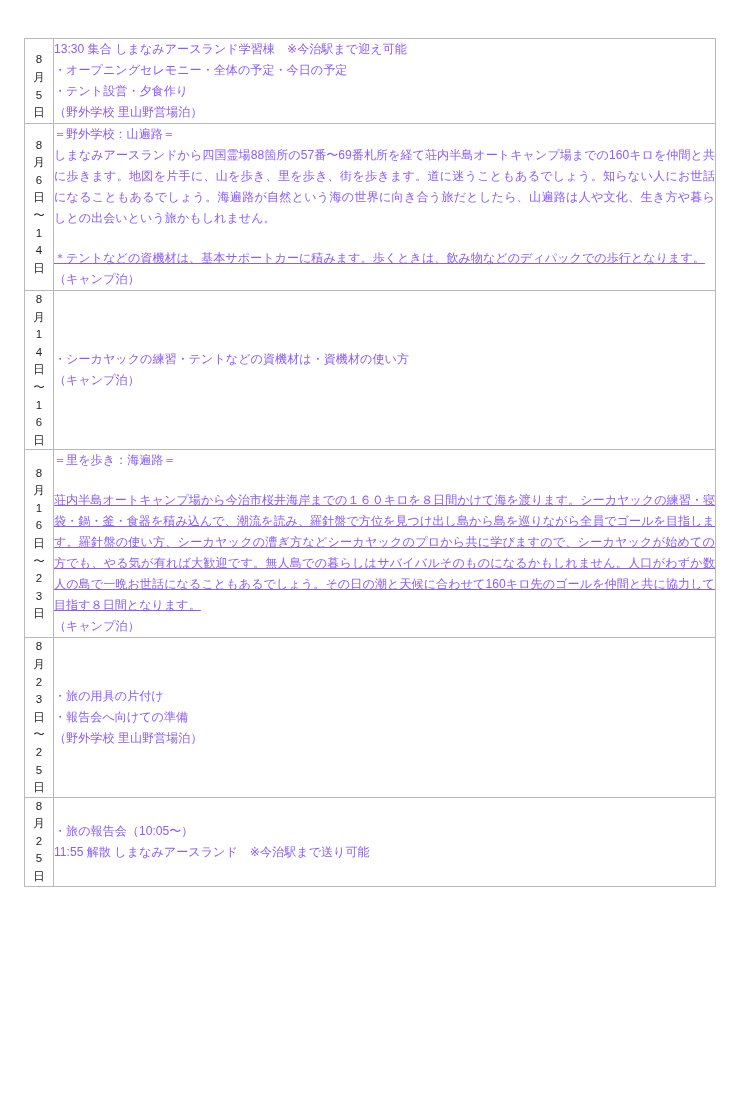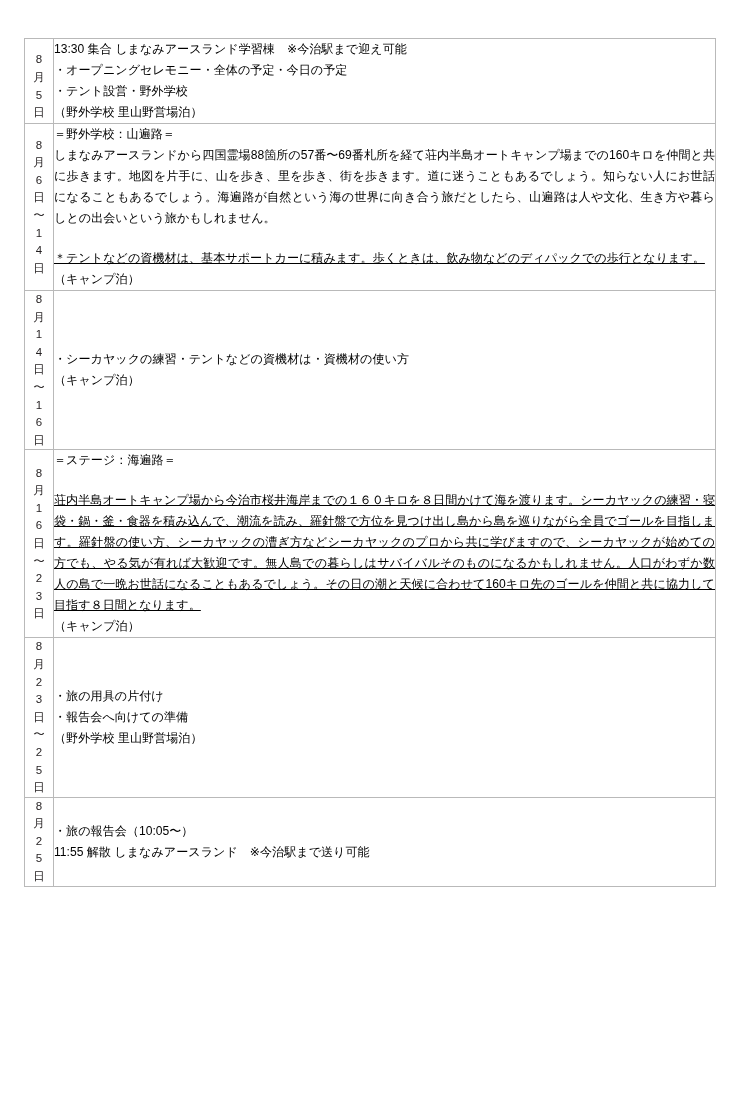--- a/index.html
+++ b/index.html
@@ -37,21 +37,21 @@
     color: #231f20;
     vertical-align: top;
   }
   td.date-cell .d-char {
     display: block;
   }
   td.body-cell {
     padding: 10px 12px 10px 11px;
     font-size: 12.1px;
     line-height: 21px;
-    color: #000000;
+    color: #8b5cf6;
     text-align: justify;
     vertical-align: middle;
   }
   td.body-cell p {
     margin: 0;
   }
   td.body-cell p.gap {
     margin-top: 19px;
     text-decoration: underline;
   }
@@ -69,21 +69,21 @@
       <tr class="row-r1">
         <td class="date-cell">
             <span class="d-char">8</span>
             <span class="d-char">月</span>
             <span class="d-char">5</span>
             <span class="d-char">日</span>
           </td>
         <td class="body-cell">
             <p>13:30 集合 しまなみアースランド学習棟　※今治駅まで迎え可能</p>
             <p>・オープニングセレモニー・全体の予定・今日の予定</p>
-            <p>・テント設営・野外学校</p>
+            <p>・テント設営・夕食作り</p>
             <p>（野外学校 里山野営場泊）</p>
           </td>
       </tr>
       <tr class="row-r2">
         <td class="date-cell">
             <span class="d-char">8</span>
             <span class="d-char">月</span>
             <span class="d-char">6</span>
             <span class="d-char">日</span>
             <span class="d-char">〜</span>
@@ -121,21 +121,21 @@
             <span class="d-char">月</span>
             <span class="d-char">1</span>
             <span class="d-char">6</span>
             <span class="d-char">日</span>
             <span class="d-char">〜</span>
             <span class="d-char">2</span>
             <span class="d-char">3</span>
             <span class="d-char">日</span>
           </td>
         <td class="body-cell">
-            <p>＝ステージ：海遍路＝</p>
+            <p>＝里を歩き：海遍路＝</p>
             <p class="gap">荘内半島オートキャンプ場から今治市桜井海岸までの１６０キロを８日間かけて海を渡ります。シーカヤックの練習・寝袋・鍋・釜・食器を積み込んで、潮流を読み、羅針盤で方位を見つけ出し島から島を巡りながら全員でゴールを目指します。羅針盤の使い方、シーカヤックの漕ぎ方などシーカヤックのプロから共に学びますので、シーカヤックが始めての方でも、やる気が有れば大歓迎です。無人島での暮らしはサバイバルそのものになるかもしれません。人口がわずか数人の島で一晩お世話になることもあるでしょう。その日の潮と天候に合わせて160キロ先のゴールを仲間と共に協力して目指す８日間となります。</p>
             <p>（キャンプ泊）</p>
           </td>
       </tr>
       <tr class="row-r5">
         <td class="date-cell">
             <span class="d-char">8</span>
             <span class="d-char">月</span>
             <span class="d-char">2</span>
             <span class="d-char">3</span>

